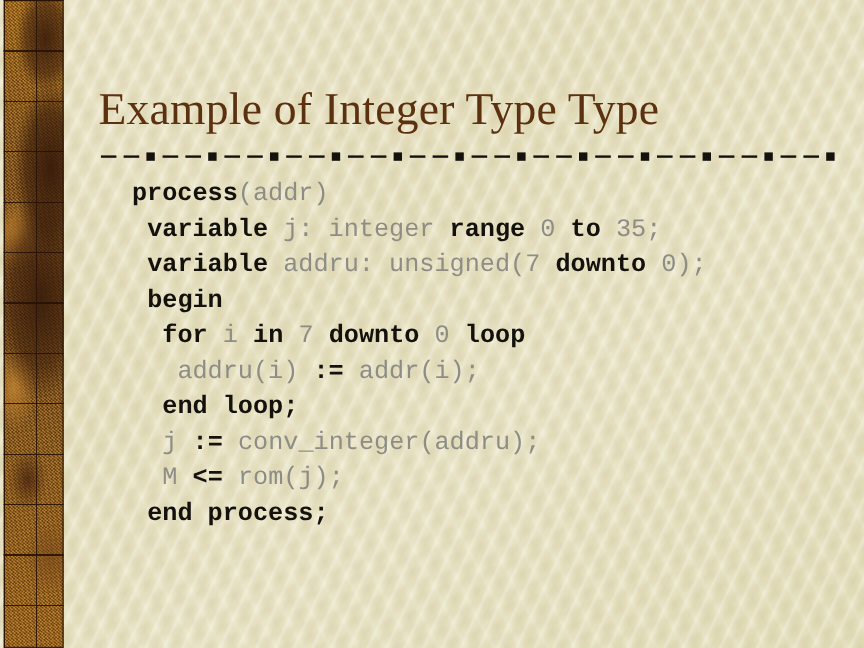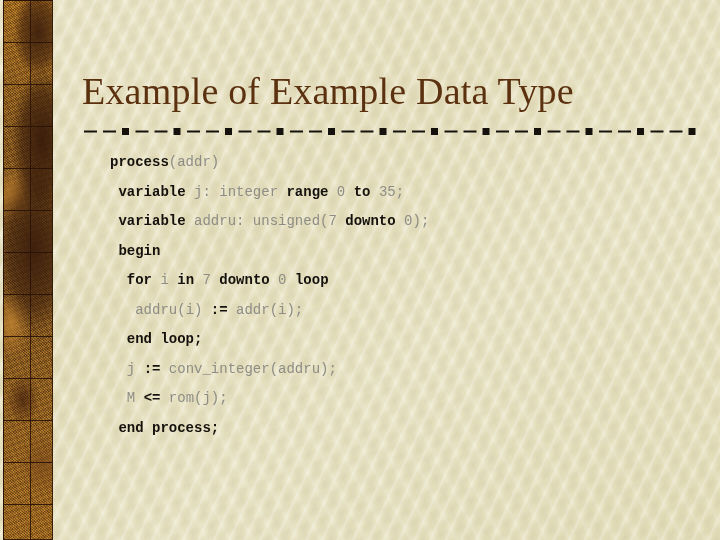--- a/index.html
+++ b/index.html
@@ -107,42 +107,42 @@
     height: 9px;
   }
 
   
   #code-block {
     position: absolute;
     left: 110px;
     top: 148px;
     width: 590px;
     font-family: "Liberation Mono", "DejaVu Sans Mono", monospace;
-    font-size: 14px;
+    font-size: 21px;
     line-height: 29.5px;
     white-space: pre;
     color: #8e8e8e;
   }
   #code-block .line { white-space: pre; }
   #code-block .kw {
     color: #14110d;
     font-weight: bold;
   }
   #code-block .id { color: #8d8d86; }
 </style>
 </head>
 <body>
 
 <div id="slide">
 
   <div id="left-band">
     <div id="left-band-grid"></div>
   </div>
 
-  <div id="title">Example of Example Data Type</div>
+  <div id="title">Example of Integer Type Type</div>
 
   <div id="title-rule">
     <svg width="613" height="9" viewBox="0 0 613 9">
       <g id="rule-group">
           <rect x="0" y="3.5" width="13" height="2" fill="#15120d"></rect>
           <rect x="19" y="3.5" width="13" height="2" fill="#15120d"></rect>
           <rect x="38" y="1" width="7" height="7" fill="#15120d"></rect>
           <rect x="51.5" y="3.5" width="13" height="2" fill="#15120d"></rect>
           <rect x="70.5" y="3.5" width="13" height="2" fill="#15120d"></rect>
           <rect x="89.5" y="1" width="7" height="7" fill="#15120d"></rect>

